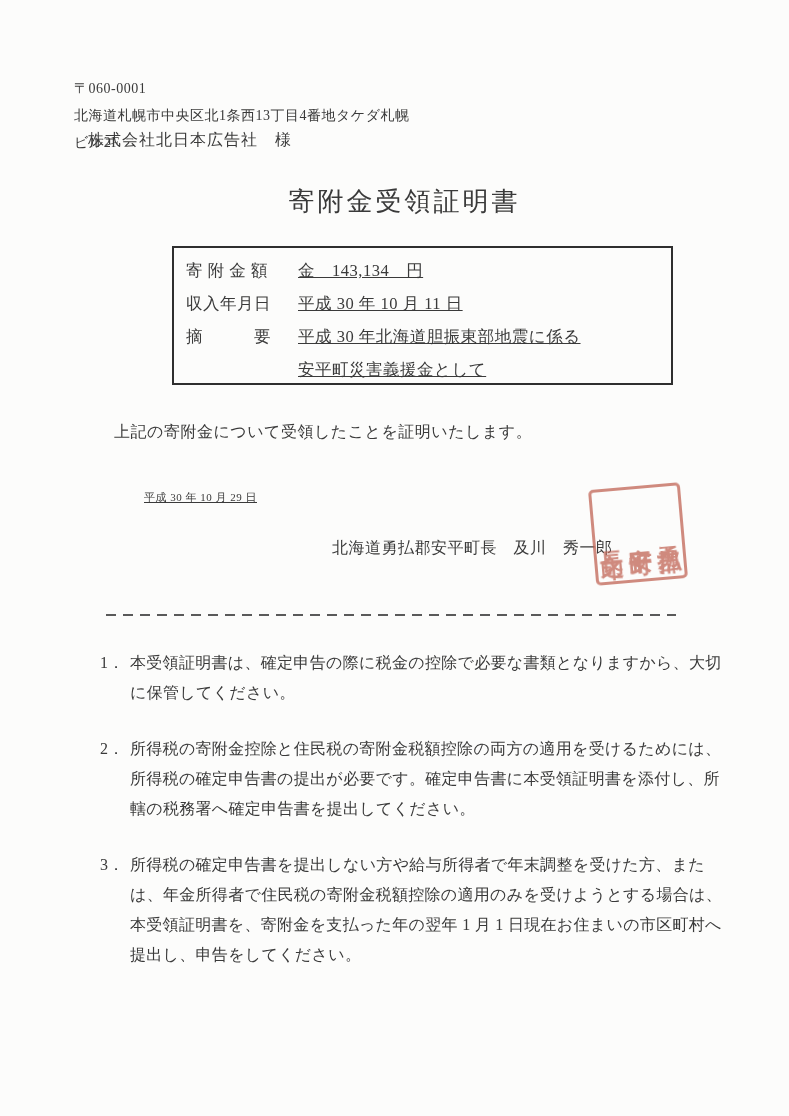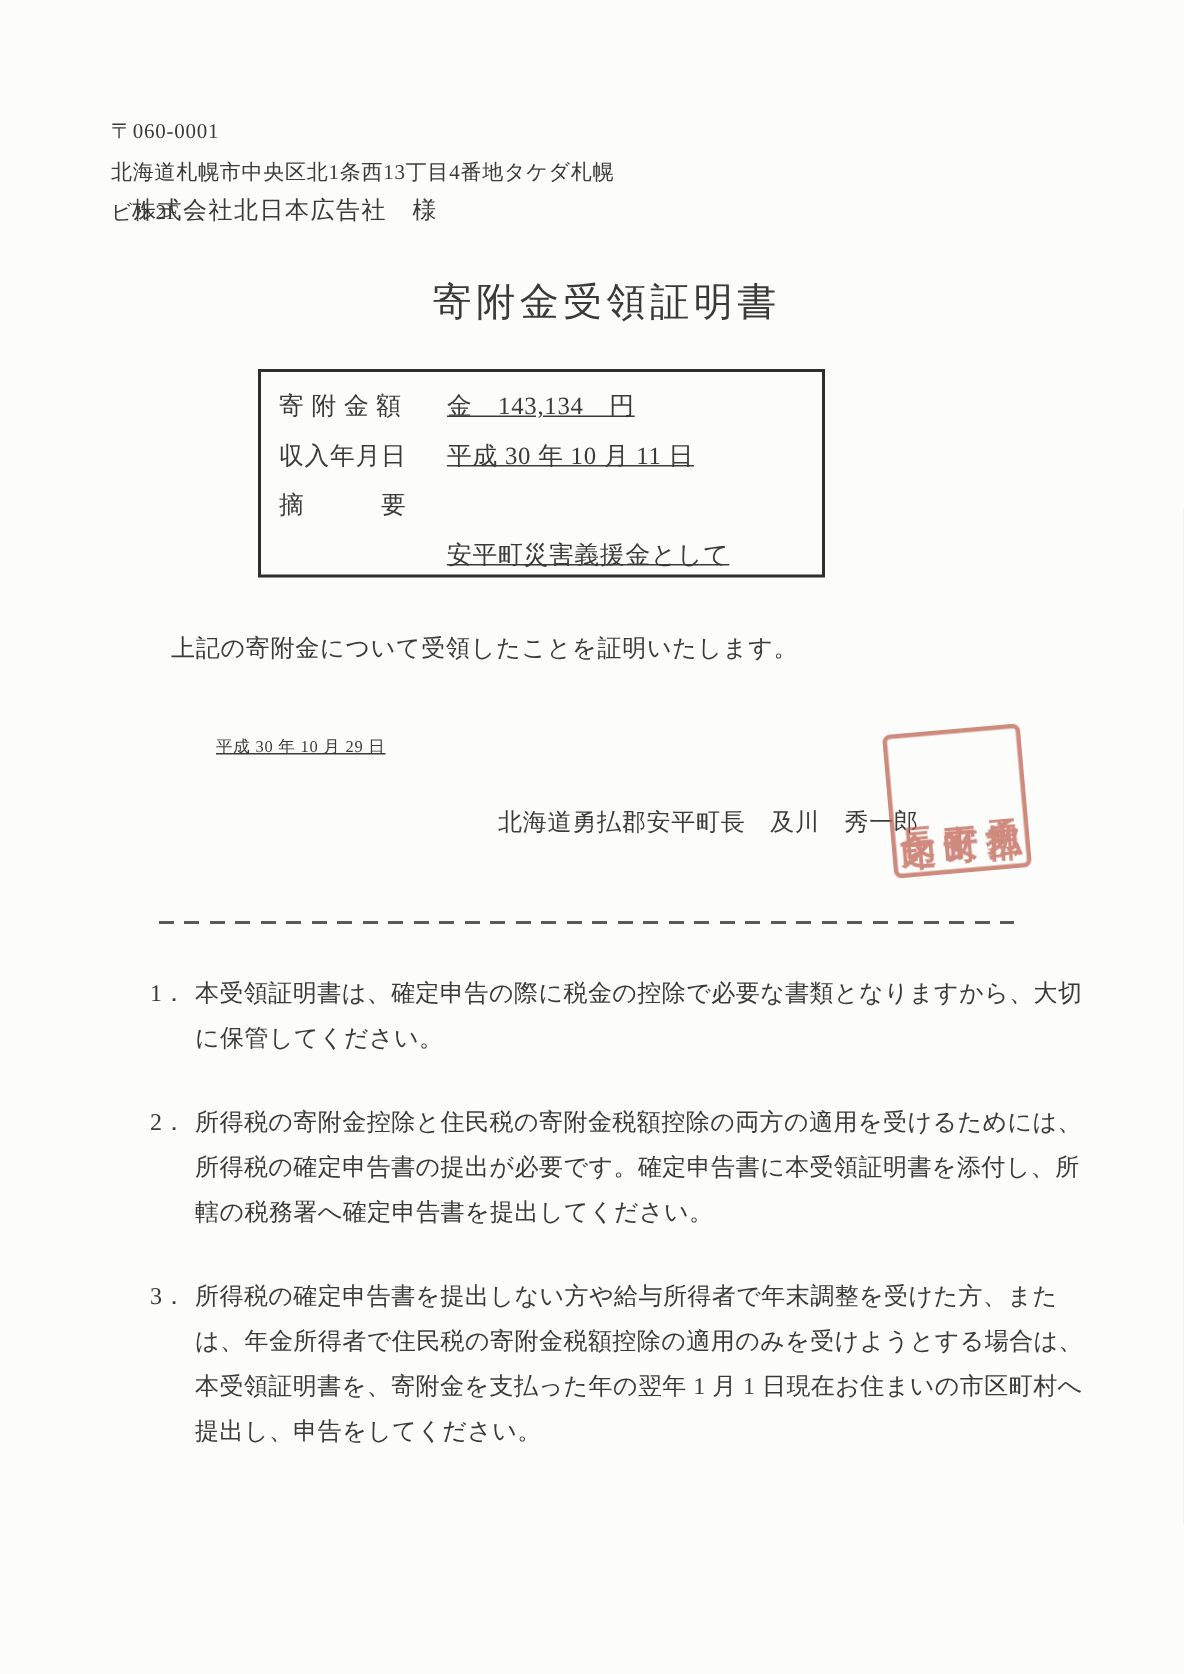--- a/index.html
+++ b/index.html
@@ -20,21 +20,21 @@
     position:relative;
     width:789px;height:1116px;
     background:var(--paper);
     overflow:hidden;
   }
   .abs{position:absolute;}
   .sender{top:32px;left:74px;font-size:14px;line-height:27px;letter-spacing:0.5px;margin-top:43px;}
   .recipient{top:130px;left:88px;font-size:16px;letter-spacing:1px;text-align:right;}
   .title{top:184px;left:0;width:789px;text-align:center;font-size:26px;letter-spacing:3px;font-weight:500;margin-left:10px;}
   .donation-table{
-    top:246px;left:172px;width:378px;height:139px;
+    top:246px;left:172px;width:501px;height:139px;
     border:2px solid var(--tableBorder);
     padding:6px 8px 0 12px;
     font-size:16.5px;
   }
   .trow{display:flex;height:33px;line-height:33px;}
   .tlabel{width:112px;flex:none;letter-spacing:0.5px;}
   .tvalue{flex:1;letter-spacing:0.5px;text-decoration:underline;}
   .statement{top:422px;left:114px;font-size:16px;letter-spacing:0.5px;}
   .issue-date{top:490px;left:144px;font-size:11px;letter-spacing:0.5px;text-decoration:underline;}
   .issuer{top:538px;left:332px;font-size:16px;letter-spacing:0.5px;font-family:Liberation Serif, serif;}
@@ -86,20 +86,21 @@
     <div class="trow">
       <div class="tlabel">寄 附 金 額</div>
       <div class="tvalue">金　143,134　円</div>
     </div>
     <div class="trow">
       <div class="tlabel">収入年月日</div>
       <div class="tvalue">平成 30 年 10 月 11 日</div>
     </div>
     <div class="trow">
       <div class="tlabel">摘　　　要</div>
+      <div class="tvalue">平成 30 年北海道胆振東部地震に係る</div>
     </div>
     <div class="trow">
       <div class="tlabel"></div>
       <div class="tvalue">安平町災害義援金として</div>
     </div>
   </div>
 
   <div class="abs statement">上記の寄附金について受領したことを証明いたします。</div>
 
   <div class="abs issue-date">平成 30 年 10 月 29 日</div>

